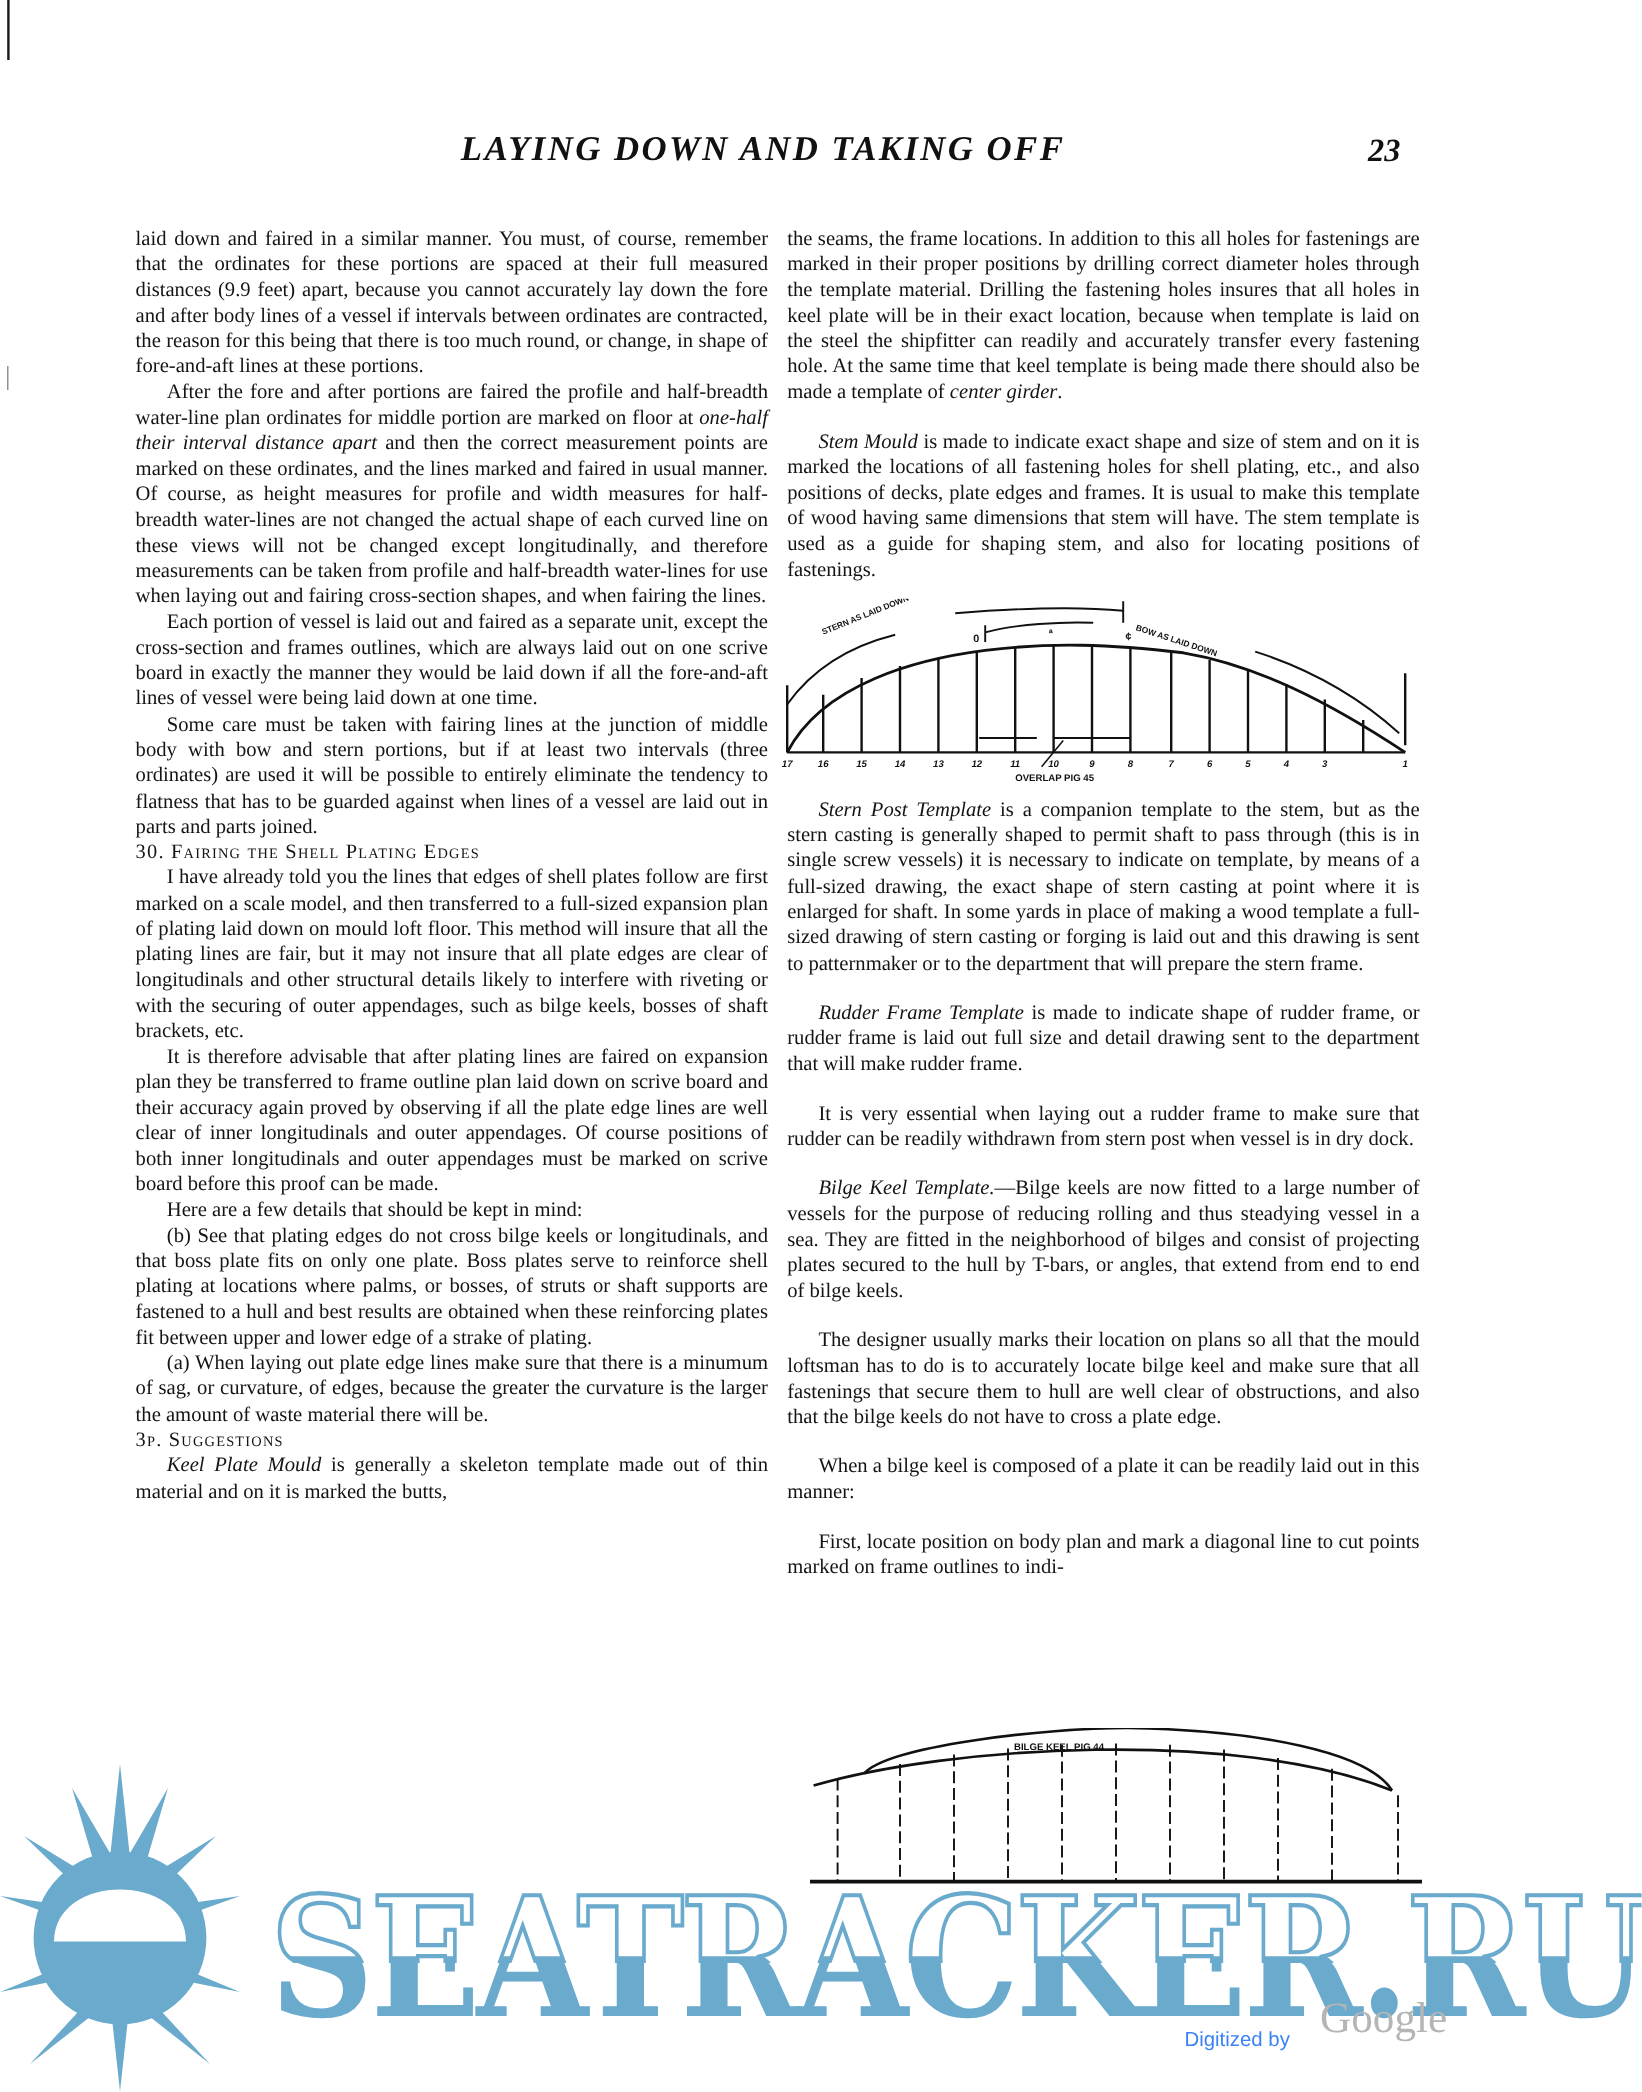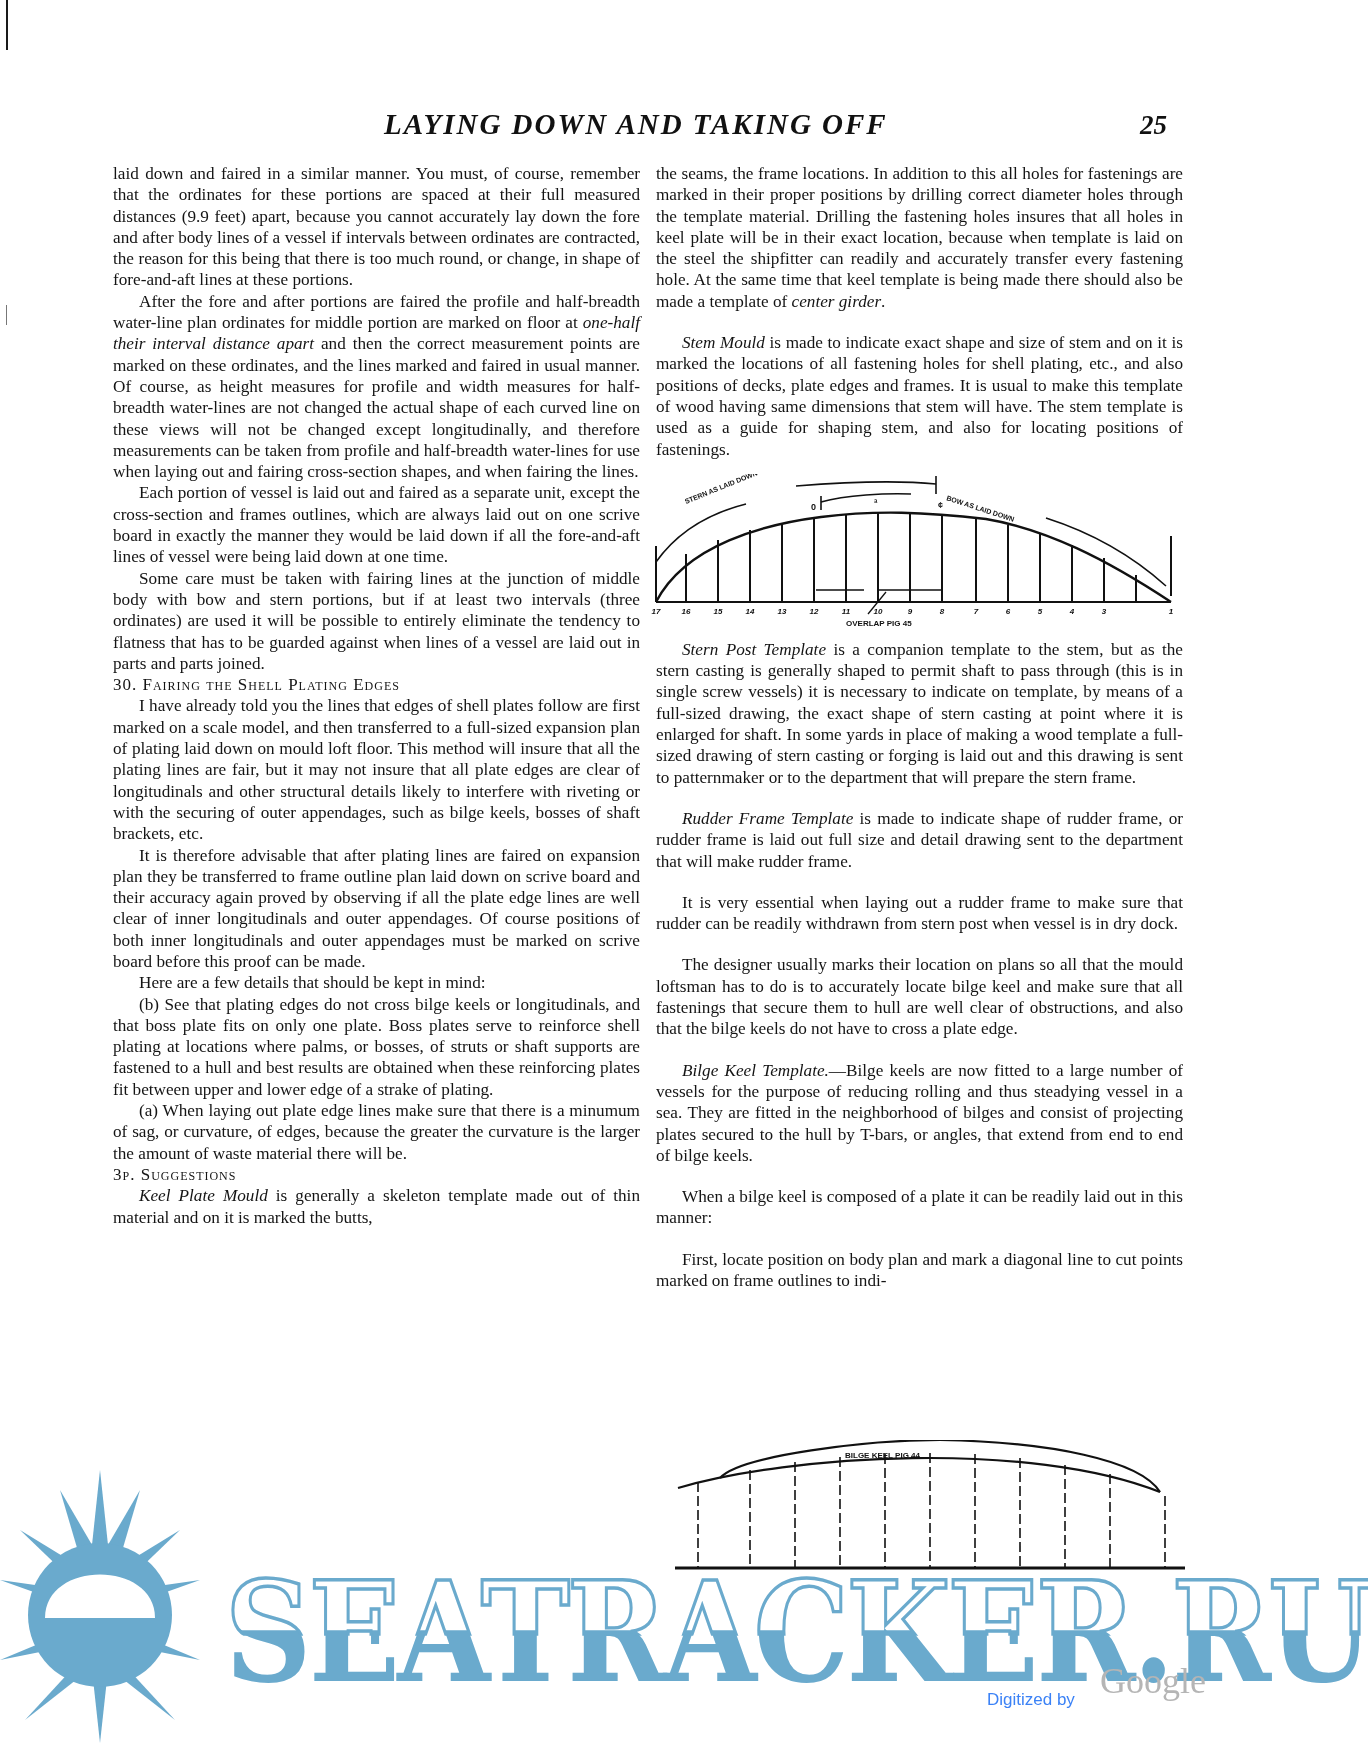--- a/index.html
+++ b/index.html
@@ -10,21 +10,21 @@
   .scan-mark.mid { top: 305px; height: 20px; width: 1px; background: #777; }
 
   .running-head { position: absolute; top: 108px; left: 384px; font-size: 29px; font-style: italic; font-weight: bold; letter-spacing: 2px; color: #111; }
   .page-number { position: absolute; top: 110px; left: 1140px; font-size: 27px; font-style: italic; font-weight: bold; color: #111; }
 
   .col { position: absolute; font-size: 17.2px; line-height: 21.3px; text-align: justify; }
   .col.left { left: 113px; top: 163px; width: 527px; }
   .col.right { left: 656px; top: 163px; width: 527px; }
 
   .col p { margin: 0; text-indent: 26px; }
-  .col p.first { text-indent: 0; }
+  .col p.first { text-indent: 0; margin-top: 25px; }
   .col p.gap { margin-top: 20px; }
   .col p.item { text-indent: 26px; }
   .col .em { font-style: italic; }
 
   .section-head { text-align: left; margin: 8px 0 3px 0; font-size: 17px; letter-spacing: 1px; font-variant: small-caps; text-indent: 0 !important; }
 
   .figure { display: block; margin: 0; }
   .fig1 { margin: 14px 0 10px -10px; width: 540px; height: 155px; }
   .fig2 { position: absolute; left: 670px; top: 1440px; width: 520px; height: 135px; }
 
@@ -36,21 +36,21 @@
   .digitized { position: absolute; left: 987px; top: 1690px; font-family: "Liberation Sans", sans-serif; font-size: 17px; color: #3b82f6; }
   .google { position: absolute; left: 1100px; top: 1660px; font-family: "Liberation Serif", serif; font-size: 36px; color: #b5b5b5; }
 </style>
 </head>
 <body>
 
 <div class="scan-mark top"></div>
 <div class="scan-mark mid"></div>
 
 <div class="running-head">LAYING DOWN AND TAKING OFF</div>
-<div class="page-number">25</div>
+<div class="page-number">23</div>
 
 <div class="col left">
   <p class="first">laid down and faired in a similar manner. You must, of course, remember that the ordinates for these portions are spaced at their full measured distances (9.9 feet) apart, because you cannot accurately lay down the fore and after body lines of a vessel if intervals between ordinates are contracted, the reason for this being that there is too much round, or change, in shape of fore-and-aft lines at these portions.</p>
   <p><span>After the fore and after portions are faired the profile and half-breadth water-line plan ordinates for middle portion are marked on floor at </span><span class="em">one-half their interval distance apart</span><span> and then the correct measurement points are marked on these ordinates, and the lines marked and faired in usual manner. Of course, as height measures for profile and width measures for half-breadth water-lines are not changed the actual shape of each curved line on these views will not be changed except longitudinally, and therefore measurements can be taken from profile and half-breadth water-lines for use when laying out and fairing cross-section shapes, and when fairing the lines.</span></p>
   <p>Each portion of vessel is laid out and faired as a separate unit, except the cross-section and frames outlines, which are always laid out on one scrive board in exactly the manner they would be laid down if all the fore-and-aft lines of vessel were being laid down at one time.</p>
   <p>Some care must be taken with fairing lines at the junction of middle body with bow and stern portions, but if at least two intervals (three ordinates) are used it will be possible to entirely eliminate the tendency to flatness that has to be guarded against when lines of a vessel are laid out in parts and parts joined.</p>
   <p class="section-head">30.  Fairing the Shell Plating Edges</p>
   <p>I have already told you the lines that edges of shell plates follow are first marked on a scale model, and then transferred to a full-sized expansion plan of plating laid down on mould loft floor. This method will insure that all the plating lines are fair, but it may not insure that all plate edges are clear of longitudinals and other structural details likely to interfere with riveting or with the securing of outer appendages, such as bilge keels, bosses of shaft brackets, etc.</p>
   <p>It is therefore advisable that after plating lines are faired on expansion plan they be transferred to frame outline plan laid down on scrive board and their accuracy again proved by observing if all the plate edge lines are well clear of inner longitudinals and outer appendages. Of course positions of both inner longitudinals and outer appendages must be marked on scrive board before this proof can be made.</p>
   <p>Here are a few details that should be kept in mind:</p>
@@ -127,22 +127,22 @@
       <text x="394" y="140">5</text>
       <text x="426" y="140">4</text>
       <text x="458" y="140">3</text>
       <text x="525" y="140">1</text>
     </g>
   </svg>
 
   <p><span class="em">Stern Post Template</span><span> is a companion template to the stem, but as the stern casting is generally shaped to permit shaft to pass through (this is in single screw vessels) it is necessary to indicate on template, by means of a full-sized drawing, the exact shape of stern casting at point where it is enlarged for shaft. In some yards in place of making a wood template a full-sized drawing of stern casting or forging is laid out and this drawing is sent to patternmaker or to the department that will prepare the stern frame.</span></p>
   <p class="gap"><span class="em">Rudder Frame Template</span><span> is made to indicate shape of rudder frame, or rudder frame is laid out full size and detail drawing sent to the department that will make rudder frame.</span></p>
   <p class="gap">It is very essential when laying out a rudder frame to make sure that rudder can be readily withdrawn from stern post when vessel is in dry dock.</p>
+  <p class="gap"><span class="em">Bilge Keel Template.</span><span>—Bilge keels are now fitted to a large number of vessels for the purpose of reducing rolling and thus steadying vessel in a sea. They are fitted in the neighborhood of bilges and consist of projecting plates secured to the hull by T-bars, or angles, that extend from end to end of bilge keels.</span></p>
   <p class="gap">The designer usually marks their location on plans so all that the mould loftsman has to do is to accurately locate bilge keel and make sure that all fastenings that secure them to hull are well clear of obstructions, and also that the bilge keels do not have to cross a plate edge.</p>
-  <p class="gap"><span class="em">Bilge Keel Template.</span><span>—Bilge keels are now fitted to a large number of vessels for the purpose of reducing rolling and thus steadying vessel in a sea. They are fitted in the neighborhood of bilges and consist of projecting plates secured to the hull by T-bars, or angles, that extend from end to end of bilge keels.</span></p>
   <p class="gap">When a bilge keel is composed of a plate it can be readily laid out in this manner:</p>
   <p class="gap">First, locate position on body plan and mark a diagonal line to cut points marked on frame outlines to indi-</p>
 </div>
 
 <svg class="fig2" viewBox="0 0 520 135">
   <g fill="none" stroke="#111" stroke-width="2.2">
     <line x1="5" y1="128" x2="515" y2="128" stroke-width="3"></line>
     <path d="M8 48 C 120 15, 360 0, 490 52"></path>
     <path d="M50 38 C 70 15, 200 0, 270 0 C 380 2, 470 20, 490 52"></path>
     <g stroke-width="1.6" stroke-dasharray="10 4">

